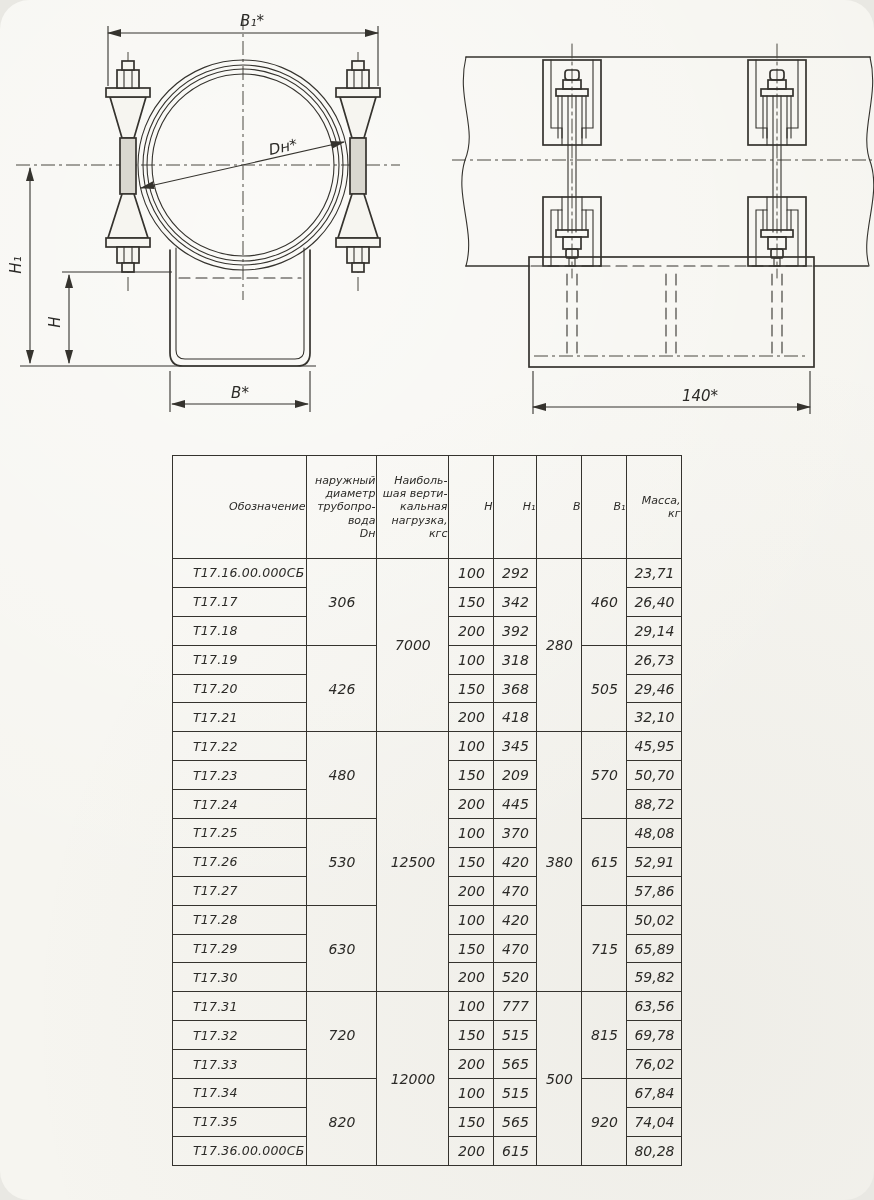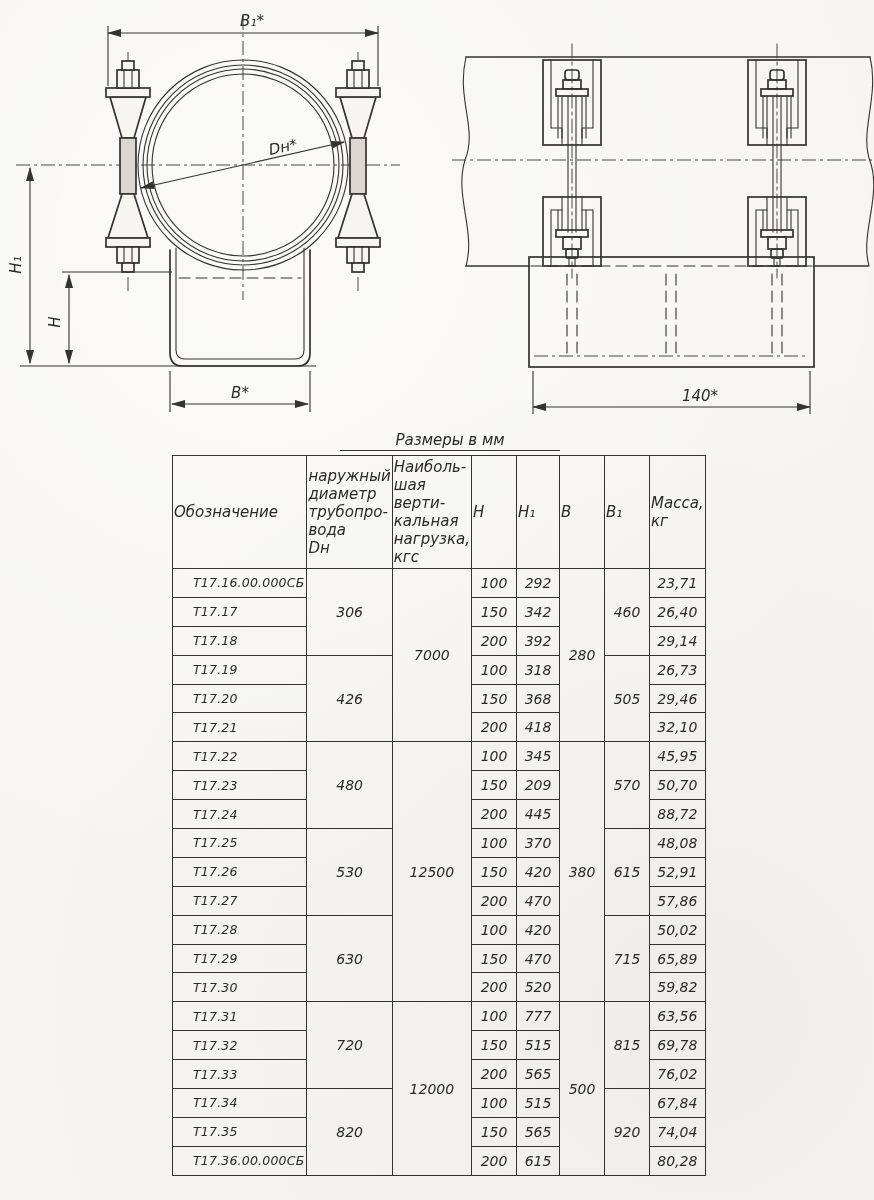--- a/index.html
+++ b/index.html
@@ -2,21 +2,21 @@
 <html><head>
 <meta charset="utf-8">
 <style>
   html,body { margin:0; padding:0; background:#e9e8e3; }
   .page {
     position:relative; width:874px; height:1200px;
     background:#f6f5f0;
     background-image: radial-gradient(circle at 30% 20%, rgba(255,255,255,.5), rgba(0,0,0,0) 60%),
                       radial-gradient(circle at 80% 85%, rgba(120,115,100,.06), rgba(0,0,0,0) 55%);
     font-family:"DejaVu Sans", sans-serif;
-    color:#2b2a27; overflow:hidden;
+    color:#2b2a27; overflow:hidden;border-radius:29px;
   }
   svg { position:absolute; }
   .svg-front { left:8px; top:0; width:440px; height:432px; }
   .svg-side  { left:440px; top:10px; width:434px; height:420px; }
 
   .ln   { stroke:#35332e; stroke-width:1.7; fill:none; stroke-linecap:round; }
   .thin { stroke-width:1.1; }
   .cl   { stroke:#4a4841; stroke-width:1; fill:none; stroke-dasharray:14 4 3 4; }
   .dash { stroke-dasharray:11 6; }
   .dim  { stroke:#35332e; stroke-width:1.1; fill:none; }
@@ -30,22 +30,22 @@
   }
   table.dims {
     position:absolute; left:172px; top:455px;
     border-collapse:collapse; table-layout:fixed;
   }
   .dims th, .dims td {
     border:1.7px solid #35332e; font-style:italic; font-weight:normal;
     overflow:hidden;
   }
   .dims th {
-    height:98px; font-size:15px; line-height:1.2;
-    white-space:pre-line; text-align:left; vertical-align:middle; padding:2px 1px;
+    height:98px; font-size:11px; line-height:1.2;
+    white-space:pre-line; text-align:right; vertical-align:middle; padding:2px 1px;
   }
   .dims td {
     height:27.9px; font-size:14px; text-align:center; vertical-align:middle; padding:0 2px;
   }
   .dims td.c-designation {
     text-align:left; padding-left:20px; font-size:12.5px; letter-spacing:.2px;
   }
 </style>
 </head>
 <body>
@@ -189,21 +189,20 @@
     <use href="#asm" transform="translate(205,0)"></use>
 
     <g>
       <line class="dim" x1="533" y1="371" x2="533" y2="414"></line>
       <line class="dim" x1="810" y1="371" x2="810" y2="414"></line>
       <line class="dim" x1="533" y1="407" x2="810" y2="407" marker-start="url(#a2)" marker-end="url(#a2)"></line>
       <text class="lbl" x="700" y="401" text-anchor="middle">140*</text>
     </g>
   </svg>
 
-  <div class="tbl-title">Размеры в мм</div>
 
   <table class="dims">
     <colgroup>
       <col style="width:116px">
         <col style="width:70px">
         <col style="width:72px">
       <col style="width:45px">
         <col style="width:43px">
         <col style="width:45px">
       <col style="width:45px">

